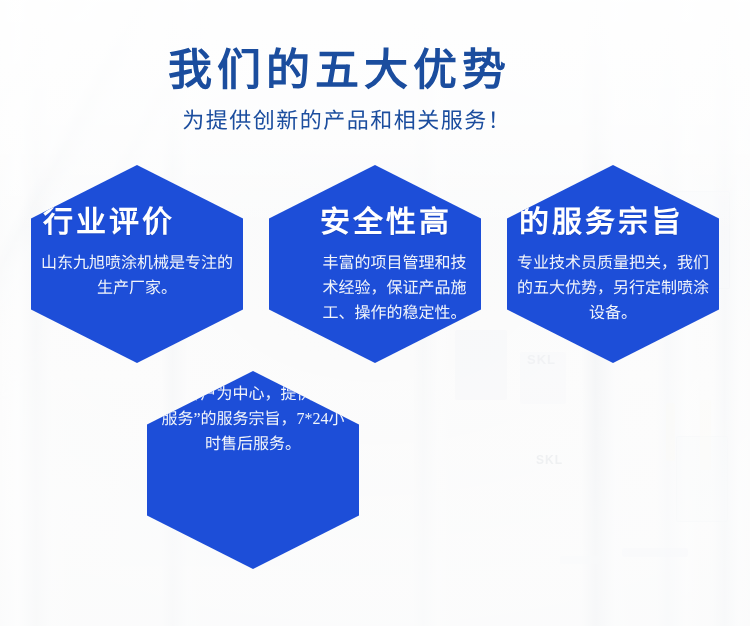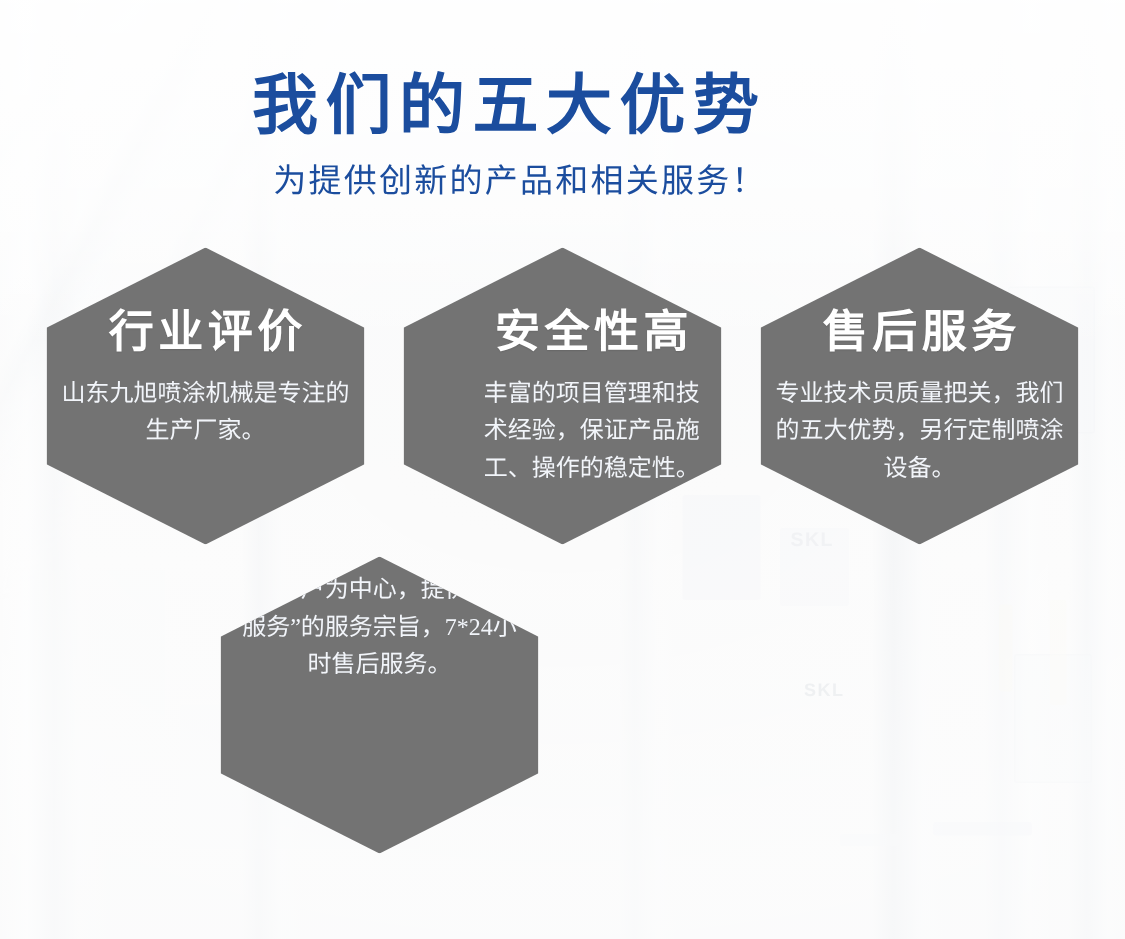--- a/index.html
+++ b/index.html
@@ -183,28 +183,28 @@
   
   #hex-grid {
     position: absolute;
     inset: 0;
     z-index: 5;
   }
   .hex {
     position: absolute;
     width: 212px;
     height: 198px;
-    background: #737373;
+    background: #1d4ed8;
     -webkit-clip-path: polygon(50% 0%, 100% 27%, 100% 73%, 50% 100%, 0% 73%, 0% 27%);
             clip-path: polygon(50% 0%, 100% 27%, 100% 73%, 50% 100%, 0% 73%, 0% 27%);
     box-sizing: border-box;
     padding: 0 9px;
     display: flex;
     flex-direction: column;
-    align-items: center;
+    align-items: flex-start;
   }
   .hex-title {
     margin: 0;
     padding-top: 38px;
     font-size: 30px;
     line-height: 38px;
     font-weight: 700;
     color: #ffffff;
     letter-spacing: 3px;
     text-indent: 3px;
@@ -273,21 +273,21 @@
       <h2 class="hex-title">行业评价</h2>
       <p class="hex-desc">山东九旭喷涂机械是专注的生产厂家。</p>
     </div>
 
     <div class="hex" id="hex-2">
       <h2 class="hex-title">安全性高</h2>
       <p class="hex-desc">丰富的项目管理和技术经验，保证产品施工、操作的稳定性。</p>
     </div>
 
     <div class="hex" id="hex-3">
-      <h2 class="hex-title">售后服务</h2>
+      <h2 class="hex-title">的服务宗旨</h2>
       <p class="hex-desc">专业技术员质量把关，我们的五大优势，另行定制喷涂设备。</p>
     </div>
 
     <div class="hex" id="hex-4">
       <p class="hex-desc">“以客户为中心，提供产品服务”的服务宗旨，7*24小时售后服务。</p>
     </div>
 
 
   </div>
 </div>

